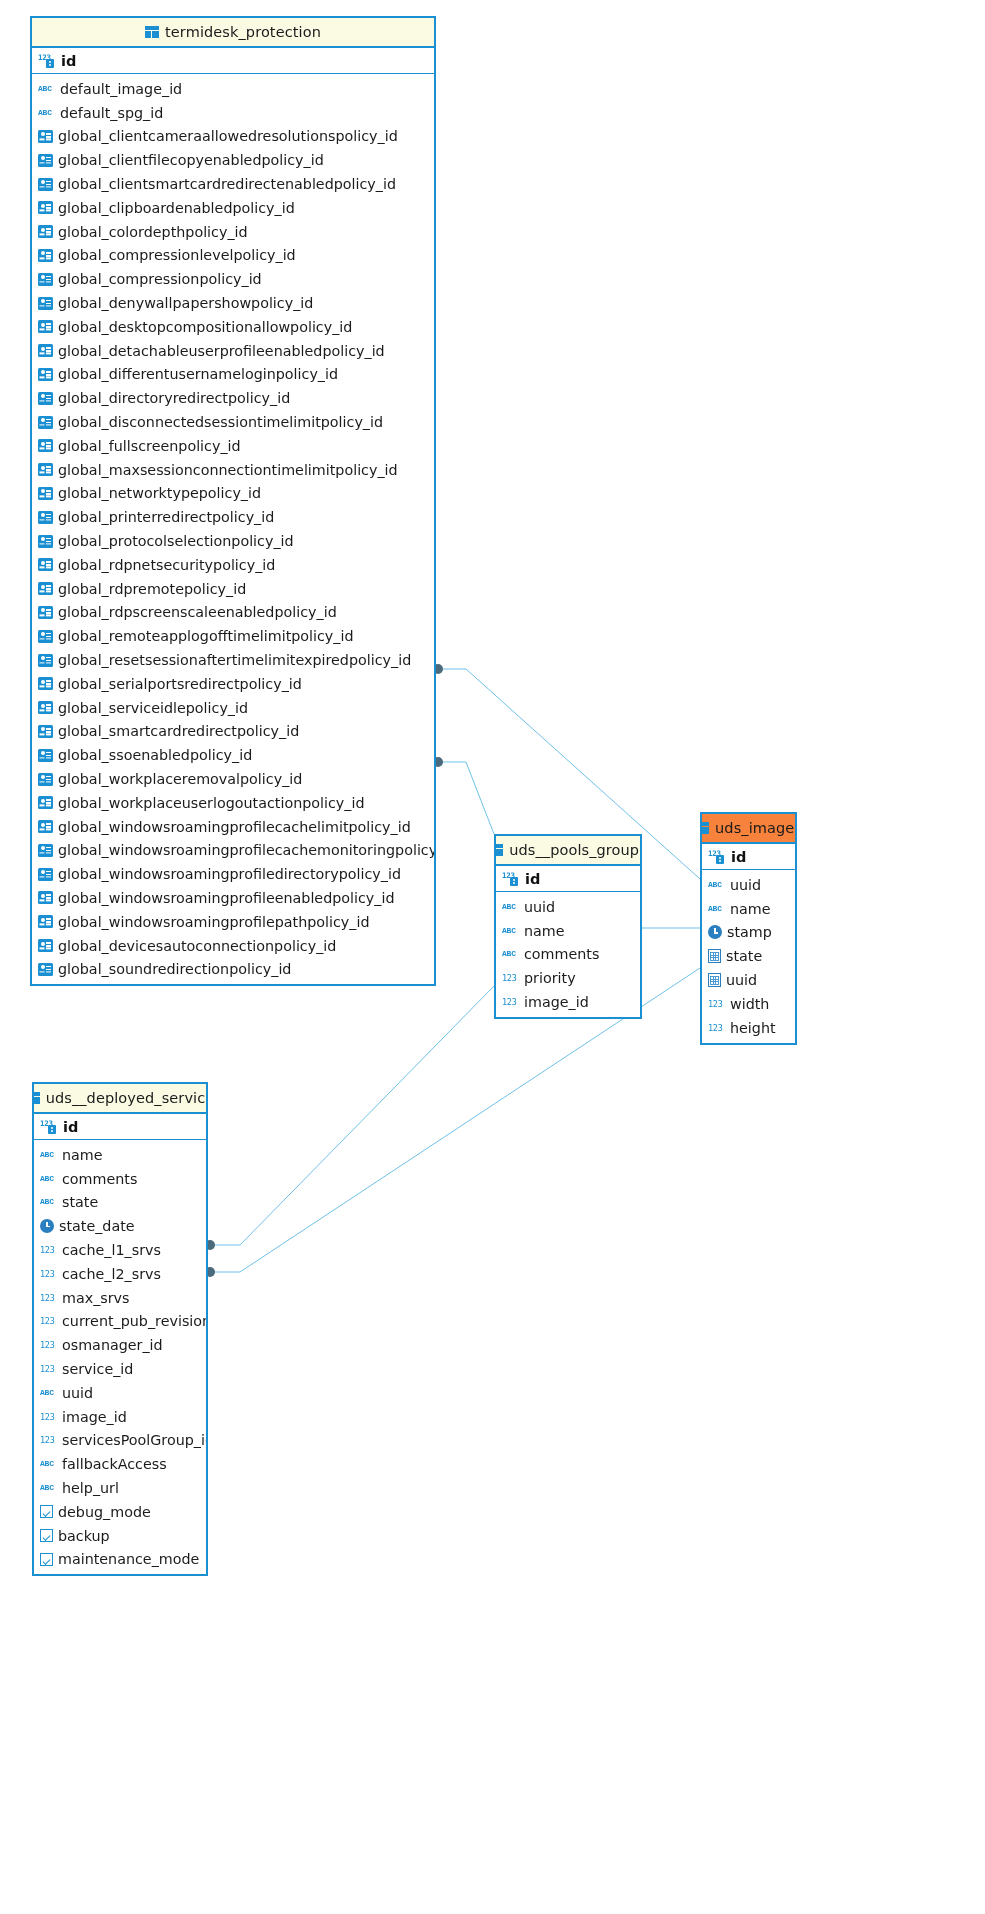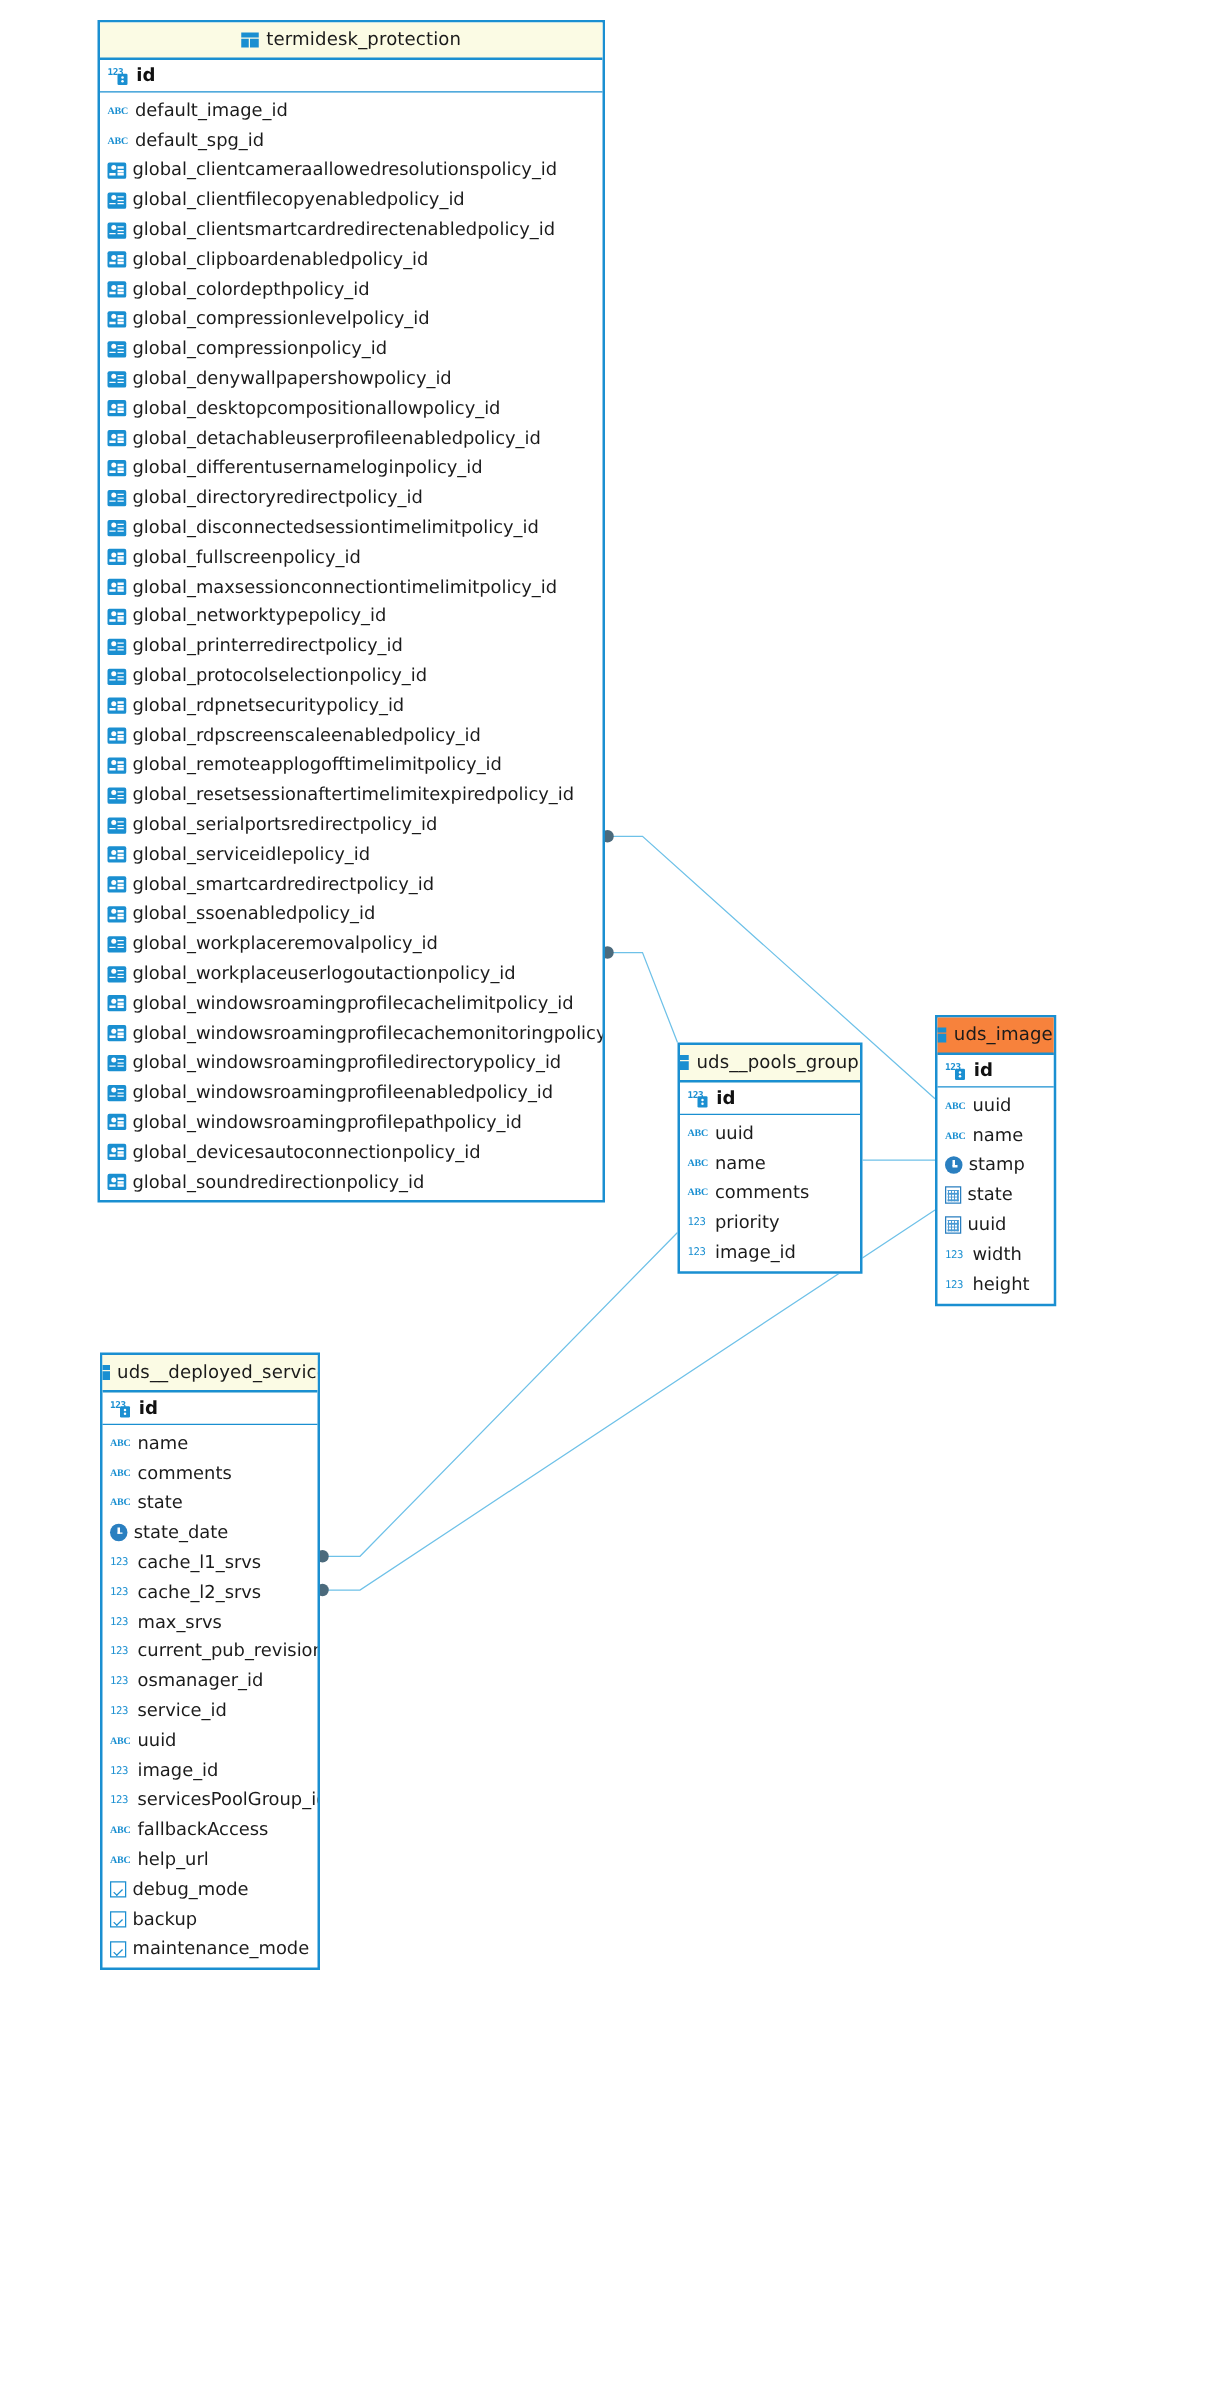--- a/index.html
+++ b/index.html
@@ -1,21 +1,21 @@
 <!DOCTYPE html>
 <html><head>
 <meta charset="utf-8">
 <style>
   html,body{margin:0;padding:0;background:#ffffff;}
   body{
     width:985px;height:1914px;position:relative;overflow:hidden;
     font-family:"DejaVu Sans","Liberation Sans",sans-serif;
     -webkit-font-smoothing:antialiased;
   }
-  #canvas{position:absolute;inset:0;margin-left:48px;}
+  #canvas{position:absolute;inset:0;}
   svg#links{position:absolute;left:0;top:0;width:985px;height:1914px;pointer-events:none;}
 
   .table{
     position:absolute;
     border:2px solid #1a8fd1;
     background:#ffffff;
     box-sizing:border-box;
   }
   .tbl-header{
     background:#fbfbe4;
@@ -51,21 +51,21 @@
   .ic-table .br{left:7px;top:5px;width:7px;height:7px;}
 
   .ic-key{width:18px;height:14px;font-size:7.5px;color:#1a8fd1;font-weight:bold;
           font-family:"DejaVu Sans Mono","Liberation Mono",monospace;line-height:7px;}
   .ic-key .num{position:absolute;left:0;top:0;letter-spacing:-.3px;}
   .ic-key .kb{position:absolute;left:8px;top:5px;width:8px;height:9px;background:#1a8fd1;border-radius:1px;}
   .ic-key .kb:after{content:"";position:absolute;left:3px;top:2px;width:2px;height:2px;
           background:#fff;border-radius:50%;box-shadow:0 3px 0 0 #fff;}
 
   .ic-abc{width:17px;height:12px;font-size:8px;font-weight:bold;color:#1a8fd1;
-          font-family:Liberation Serif, serif;letter-spacing:-.2px;line-height:12px;}
+          font-family:Liberation Mono, monospace;letter-spacing:-.2px;line-height:12px;}
 
   .ic-num{width:17px;height:12px;font-size:8.5px;color:#1a8fd1;
           font-family:"DejaVu Sans Mono","Liberation Mono",monospace;
           letter-spacing:-.3px;line-height:12px;}
 
   .ic-card{width:15px;height:13px;background:#1a8fd1;border-radius:1.5px;}
   .ic-card:before{content:"";position:absolute;left:2.5px;top:2.5px;width:4px;height:4px;
           background:#fff;border-radius:50%;}
   .ic-card:after{content:"";position:absolute;left:8px;top:3px;width:5px;height:1.6px;
           background:#fff;box-shadow:0 3px 0 0 #fff,-6.5px 5.4px 0 0 #fff,0 5.4px 0 0 #fff;}
@@ -199,20 +199,24 @@
           <div class="col">
             <span class="ic ic-card"></span>
             <span>global_protocolselectionpolicy_id</span>
           </div>
           <div class="col">
             <span class="ic ic-card"></span>
             <span>global_rdpnetsecuritypolicy_id</span>
           </div>
           <div class="col">
             <span class="ic ic-card"></span>
+            <span>global_rdpremotepolicy_id</span>
+          </div>
+          <div class="col">
+            <span class="ic ic-card"></span>
             <span>global_rdpscreenscaleenabledpolicy_id</span>
           </div>
           <div class="col">
             <span class="ic ic-card"></span>
             <span>global_remoteapplogofftimelimitpolicy_id</span>
           </div>
           <div class="col">
             <span class="ic ic-card"></span>
             <span>global_resetsessionaftertimelimitexpiredpolicy_id</span>
           </div>

